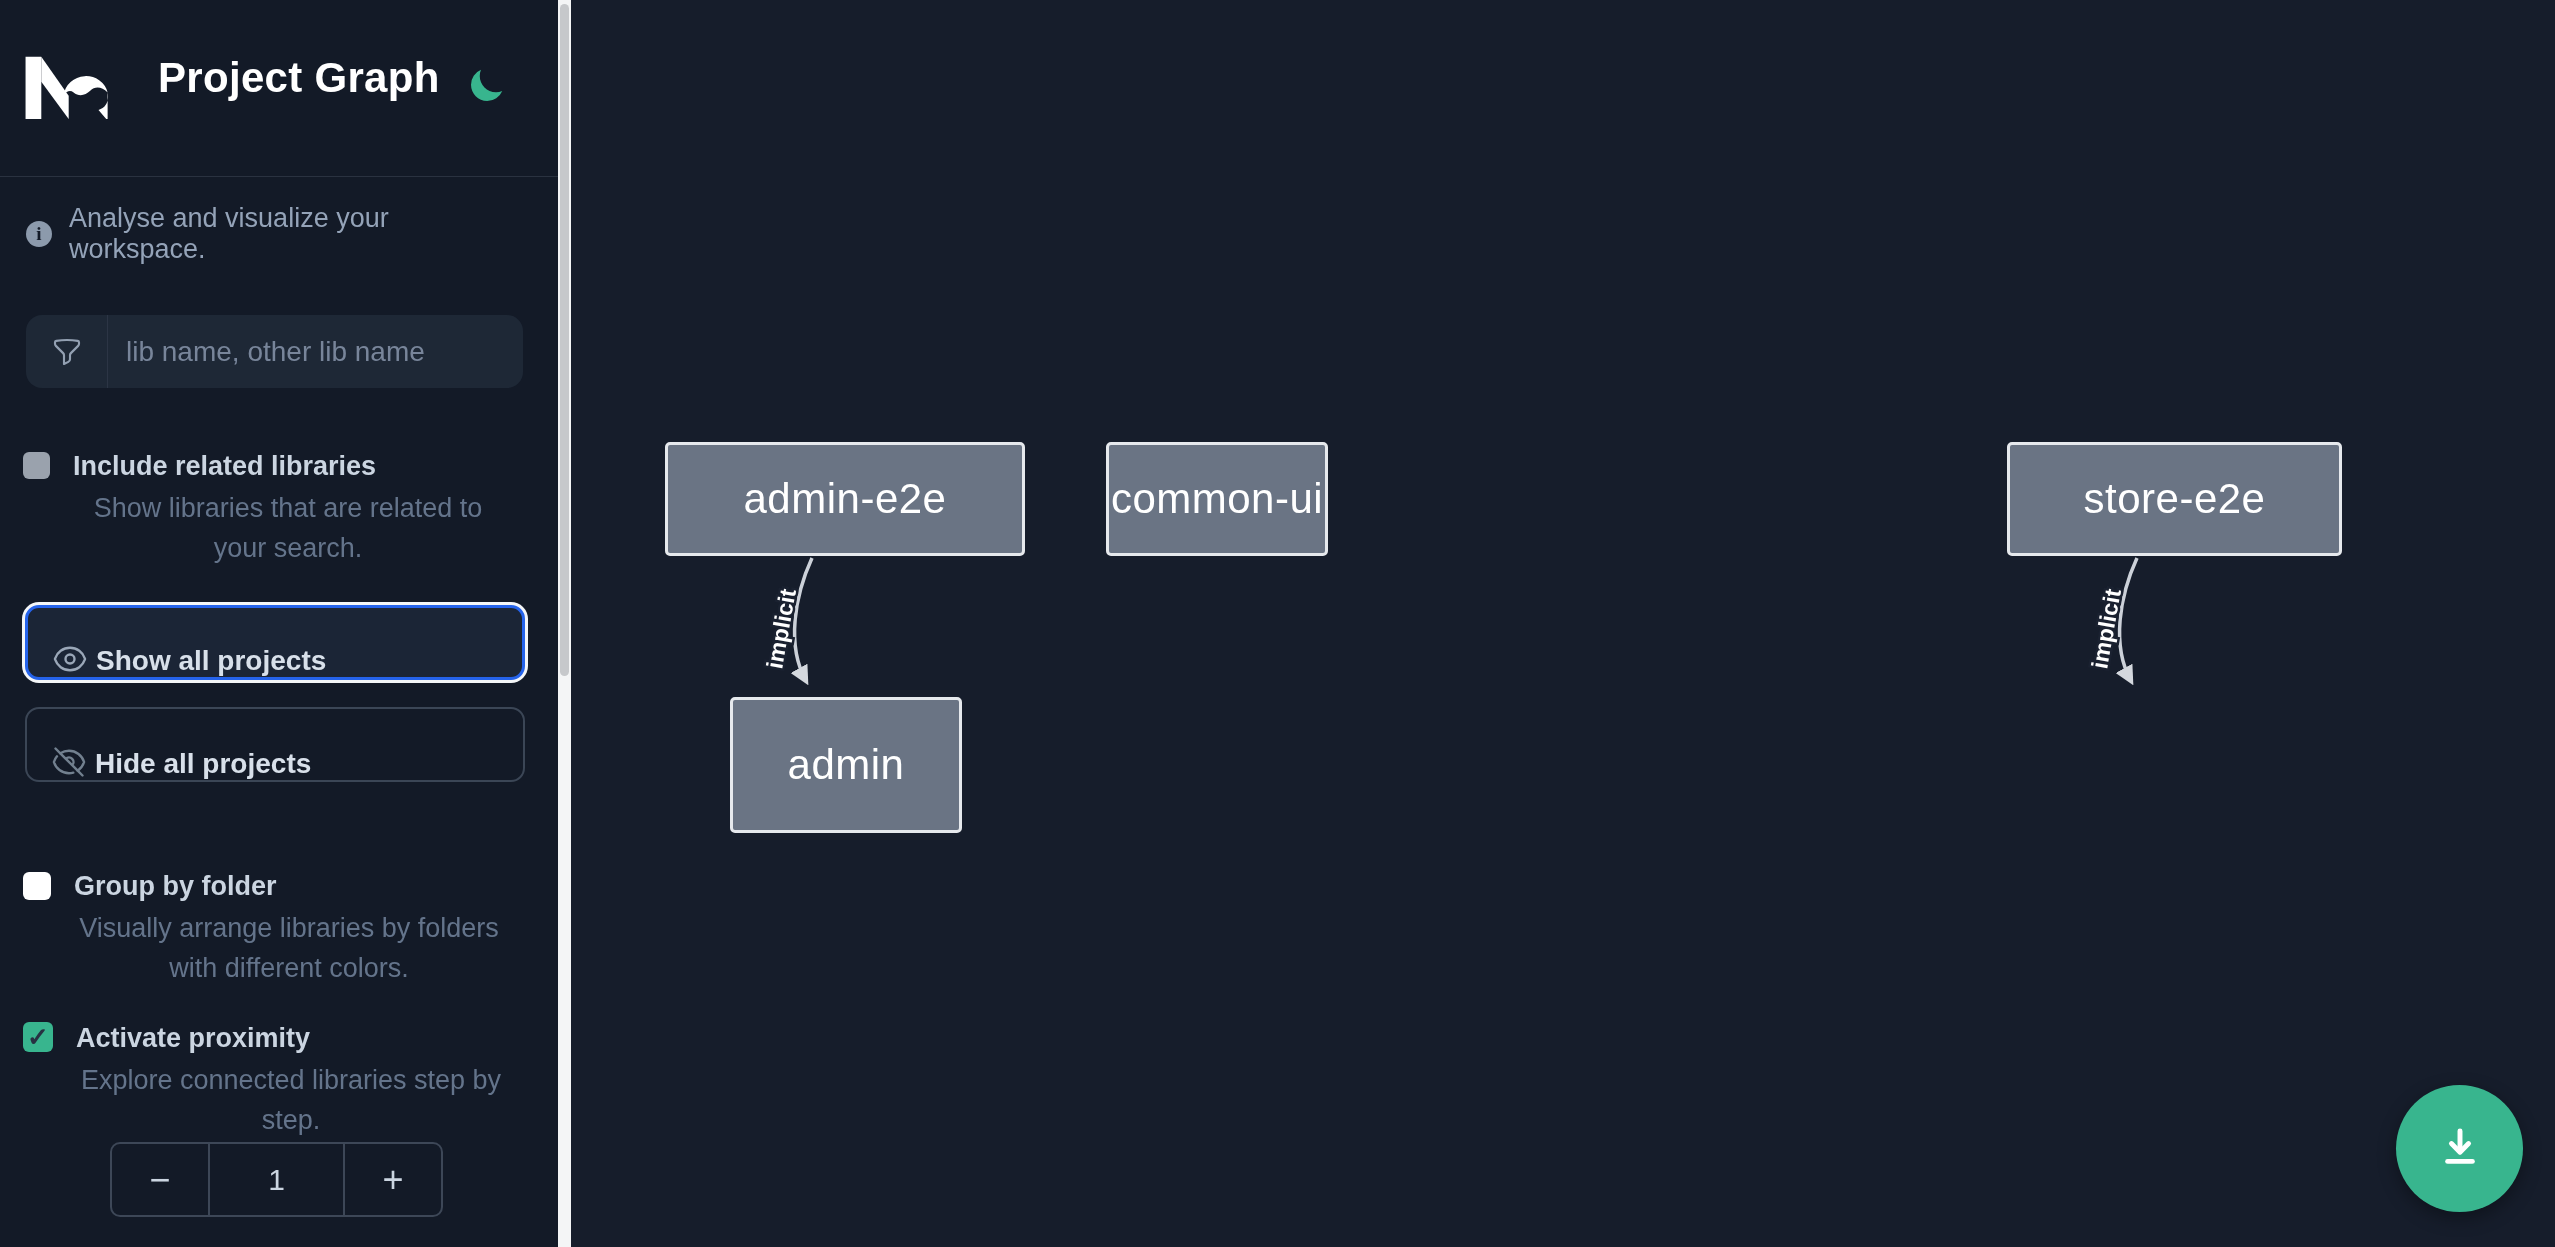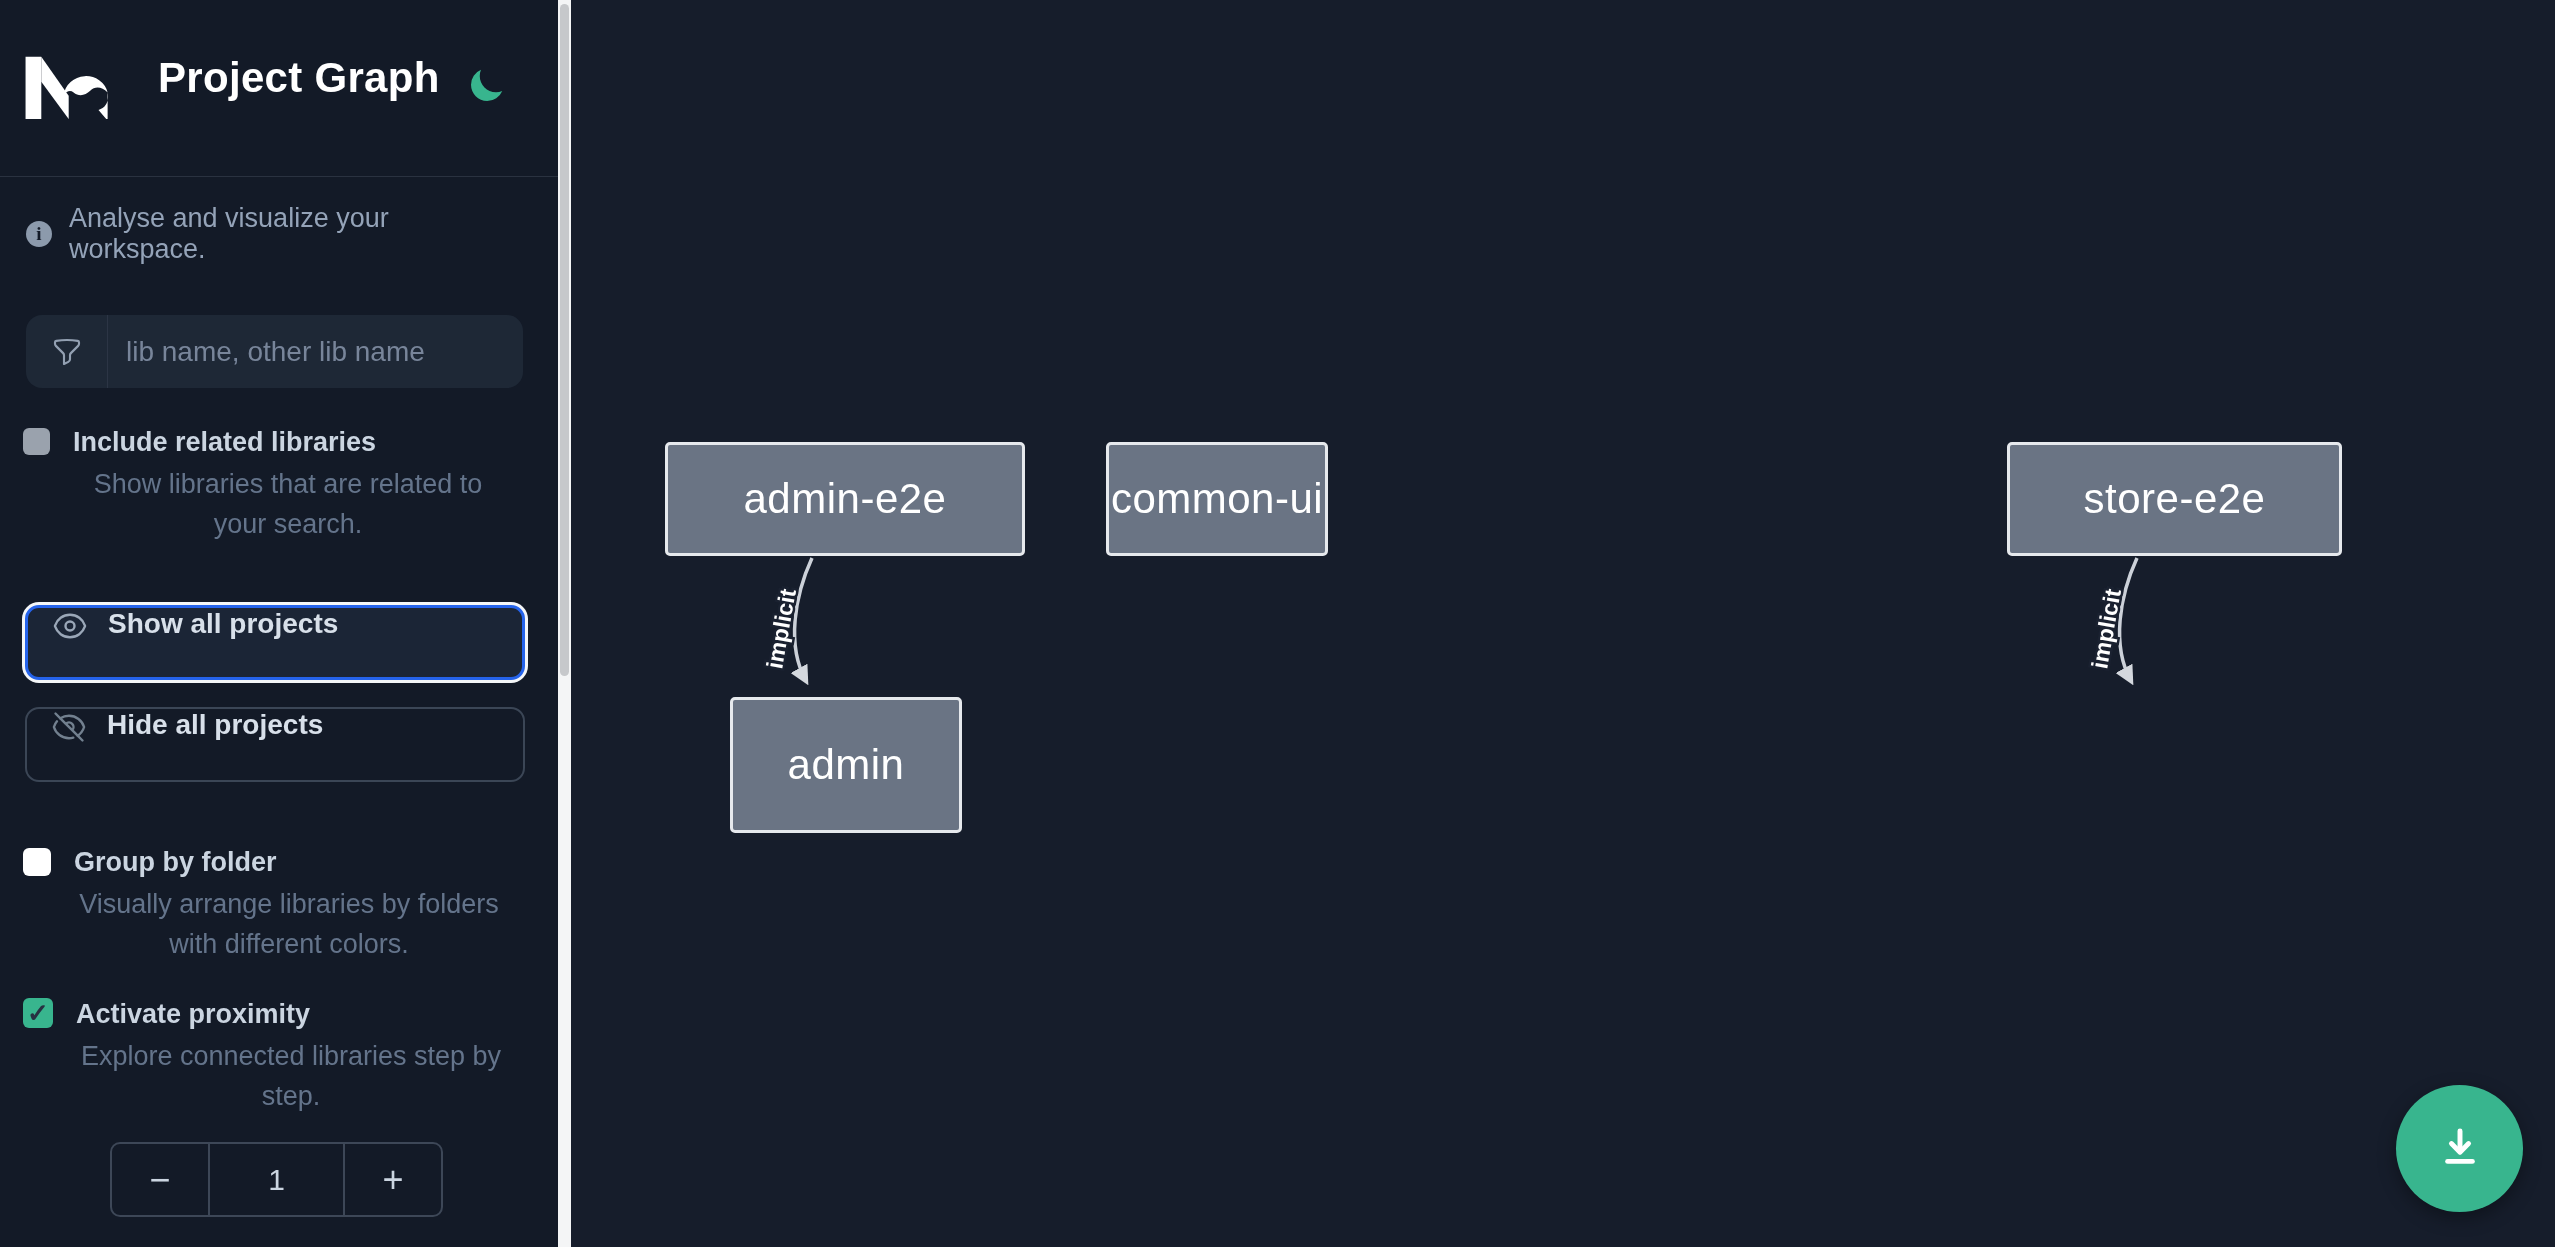--- a/index.html
+++ b/index.html
@@ -26,30 +26,30 @@
 
   .filter-box { position:absolute; left:26px; top:315px; width:497px; height:73px; background:#1e2836;
     border-radius:16px; display:flex; align-items:center; }
   .filter-icon-wrap { width:82px; height:100%; display:flex; align-items:center; justify-content:center;
     border-right:1px solid #2c3545; flex:0 0 82px; }
   .filter-input { flex:1; height:100%; background:transparent; border:none; outline:none;
     font-size:28px; color:#cbd5e1; padding:0 18px; font-family:"Liberation Sans", sans-serif; }
   .filter-input::placeholder { color:#78859a; }
 
   .opt { position:absolute; left:23px; width:505px; }
-  .opt .row { display:flex; align-items:flex-start; gap:23px; }
+  .opt .row { display:flex; align-items:flex-start; gap:23px;margin-top:24px; }
   .checkbox { border-radius:6px; flex:none; display:flex; align-items:center; justify-content:center; cursor:pointer; }
   .cb-gray  { width:27px; height:27px; background:#9aa2ad; margin-top:2px; }
   .cb-white { width:28px; height:28px; background:#ffffff; margin-top:2px; }
   .cb-green { width:30px; height:30px; background:#38b58e; color:#273142; font-size:26px; font-weight:700; }
   .opt-label { font-size:27px; font-weight:600; color:#cbd5e1; line-height:32px; }
   .opt-desc { font-size:27px; color:#64748b; line-height:40px; margin-top:6px; max-width:430px;text-align:center; }
 
   .side-btn { position:absolute; left:25px; width:500px; height:75px; border-radius:14px;
-    background:transparent; display:flex; align-items:flex-start; padding-left:24px; gap:20px; cursor:pointer;
+    background:transparent; display:flex; align-items:flex-end; padding-left:24px; gap:8px; cursor:pointer;
     font-size:28px; font-weight:600; color:#d8e0ea; border:2px solid #3b4656; font-family:"Liberation Sans", sans-serif; }
   .side-btn.focused { border:3px solid #2563eb; box-shadow:0 0 0 3px #f4f6f8; background:#1b2536; }
 
   .stepper { position:absolute; left:110px; top:1142px; width:333px; height:75px;
     border:2px solid #3d4757; border-radius:10px; display:flex; overflow:hidden; }
   .stepper > div { display:flex; align-items:center; justify-content:center; color:#cbd5e1; }
   .step-btn { width:96px; font-size:36px; cursor:pointer; }
   .step-value { flex:1; font-size:30px; border-left:2px solid #3d4757; border-right:2px solid #3d4757; }
 
   

